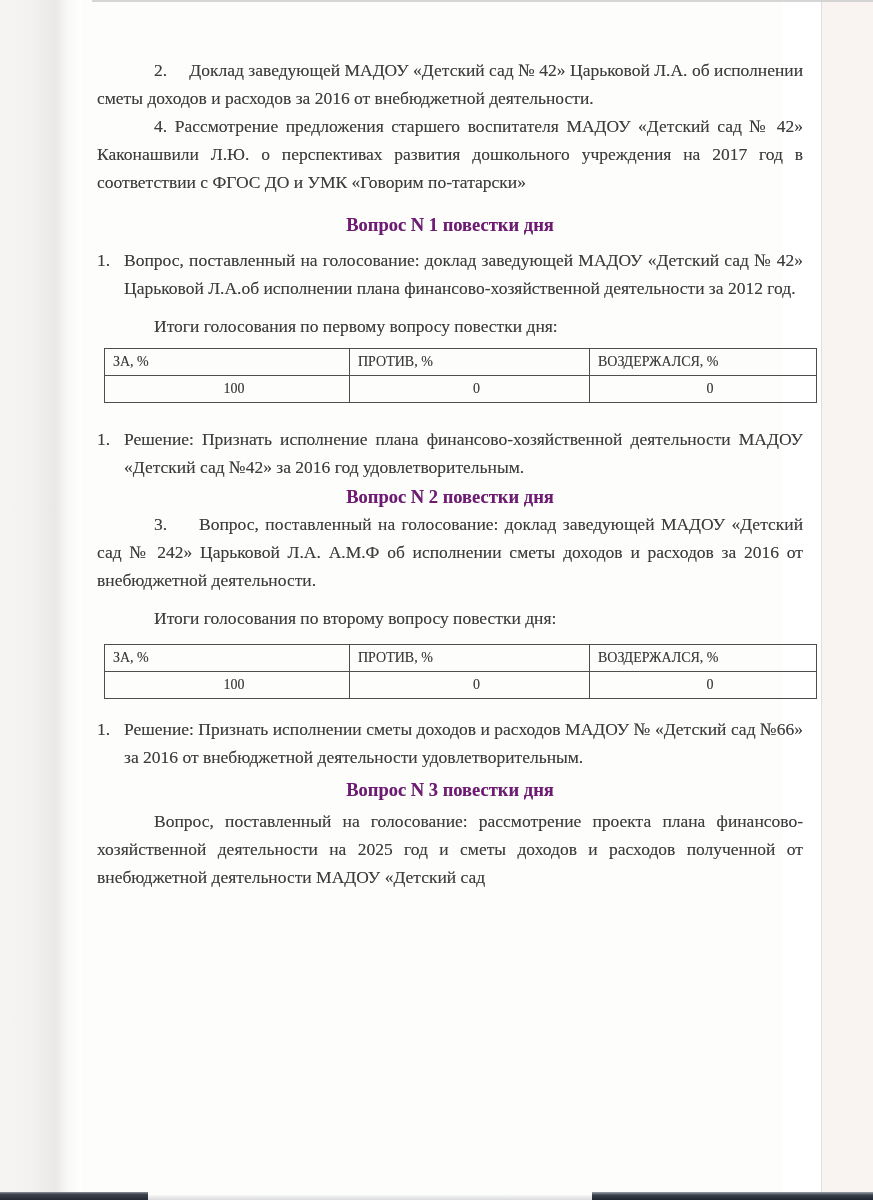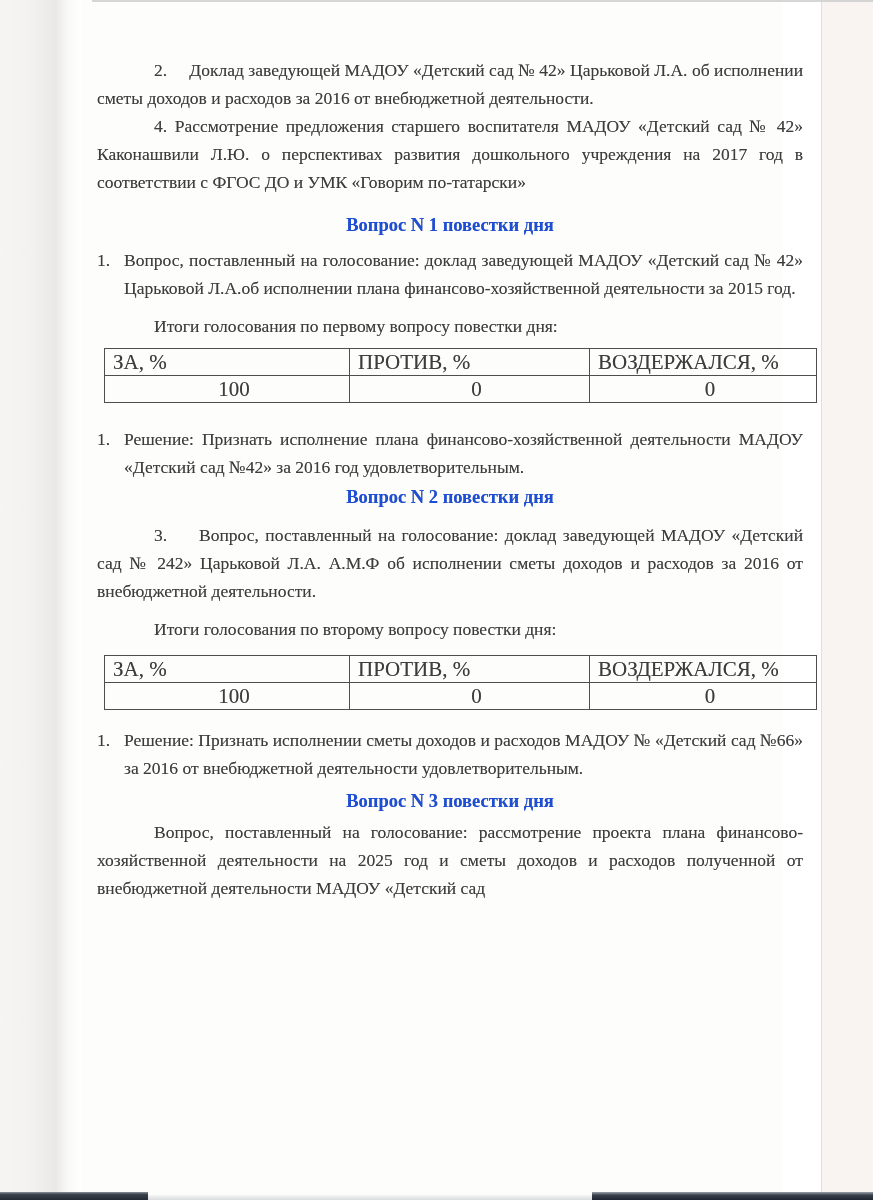--- a/index.html
+++ b/index.html
@@ -44,40 +44,40 @@
   
   .content {
     position: absolute; left: 97px; top: 56px; width: 706px;
     font-size: 17.5px; line-height: 28px;
     color: #3d3d3d;
     text-shadow: 0 0 .6px rgba(85,85,85,.55);
   }
   .para { margin: 0; text-indent: 57px; text-align: justify; }
   .caption { margin: 10px 0 0 0; text-indent: 57px; text-align: left; }
   .heading {
-    margin: 11px; text-align: center;
+    margin: 0; text-align: center;
     font-size: 18.5px; line-height: 26px; font-weight: bold;
-    color: #1d4ed8;
+    color: #701a75;
   }
   .h1gap { margin-top: 16px; margin-bottom: 8px; }
   .h2gap { margin-top: 3px; }
   .h3gap { margin-top: 6px; margin-bottom: 2px; }
   .numbered { display: flex; margin: 0; }
   .numbered .num { flex: 0 0 27px; }
   .numbered .numtext { flex: 1; text-align: justify; }
   .dec { margin-top: 22px; }
   .dec2 { margin-top: 16px; }
   table.vote {
     border-collapse: collapse; table-layout: fixed;
     margin: 8px 0 0 7px; width: 712px;
   }
   table.vote td {
     border: 1.5px solid #4e4e4e;
     height: 26px; padding: 0 8px;
-    font-size: 21px; line-height: 26px;
+    font-size: 14px; line-height: 26px;
     overflow: hidden; white-space: nowrap;
   }
   table.vote td.h { text-align: left; }
   table.vote td.v { text-align: center; padding-left: 22px; }
   table.t2 { margin-top: 12px; }
   .q3p { margin-top: 4px; }
 </style>
 </head>
 <body>
 
@@ -91,21 +91,21 @@
 
   <div class="content">
 
     <p class="para">2.&nbsp;&nbsp;&nbsp;&nbsp; Доклад заведующей МАДОУ «Детский сад № 42» Царьковой Л.А. об исполнении сметы доходов и расходов за 2016 от внебюджетной деятельности.</p>
     <p class="para">4. Рассмотрение предложения старшего воспитателя МАДОУ «Детский сад № 42» Каконашвили Л.Ю. о перспективах развития дошкольного учреждения на 2017 год в соответствии с ФГОС ДО и УМК «Говорим по-татарски»</p>
 
     <h3 class="heading h1gap">Вопрос N 1 повестки дня</h3>
 
     <div class="numbered">
       <span class="num">1.</span>
-      <span class="numtext">Вопрос, поставленный на голосование: доклад заведующей МАДОУ «Детский сад № 42» Царьковой Л.А.об исполнении плана финансово-хозяйственной деятельности за 2015 год.</span>
+      <span class="numtext">Вопрос, поставленный на голосование: доклад заведующей МАДОУ «Детский сад № 42» Царьковой Л.А.об исполнении плана финансово-хозяйственной деятельности за 2012 год.</span>
     </div>
 
     <p class="caption">Итоги голосования по первому вопросу повестки дня:</p>
 
     <table class="vote">
       <colgroup>
           <col style="width:245px">
           <col style="width:240px">
           <col style="width:227px">
         </colgroup>

